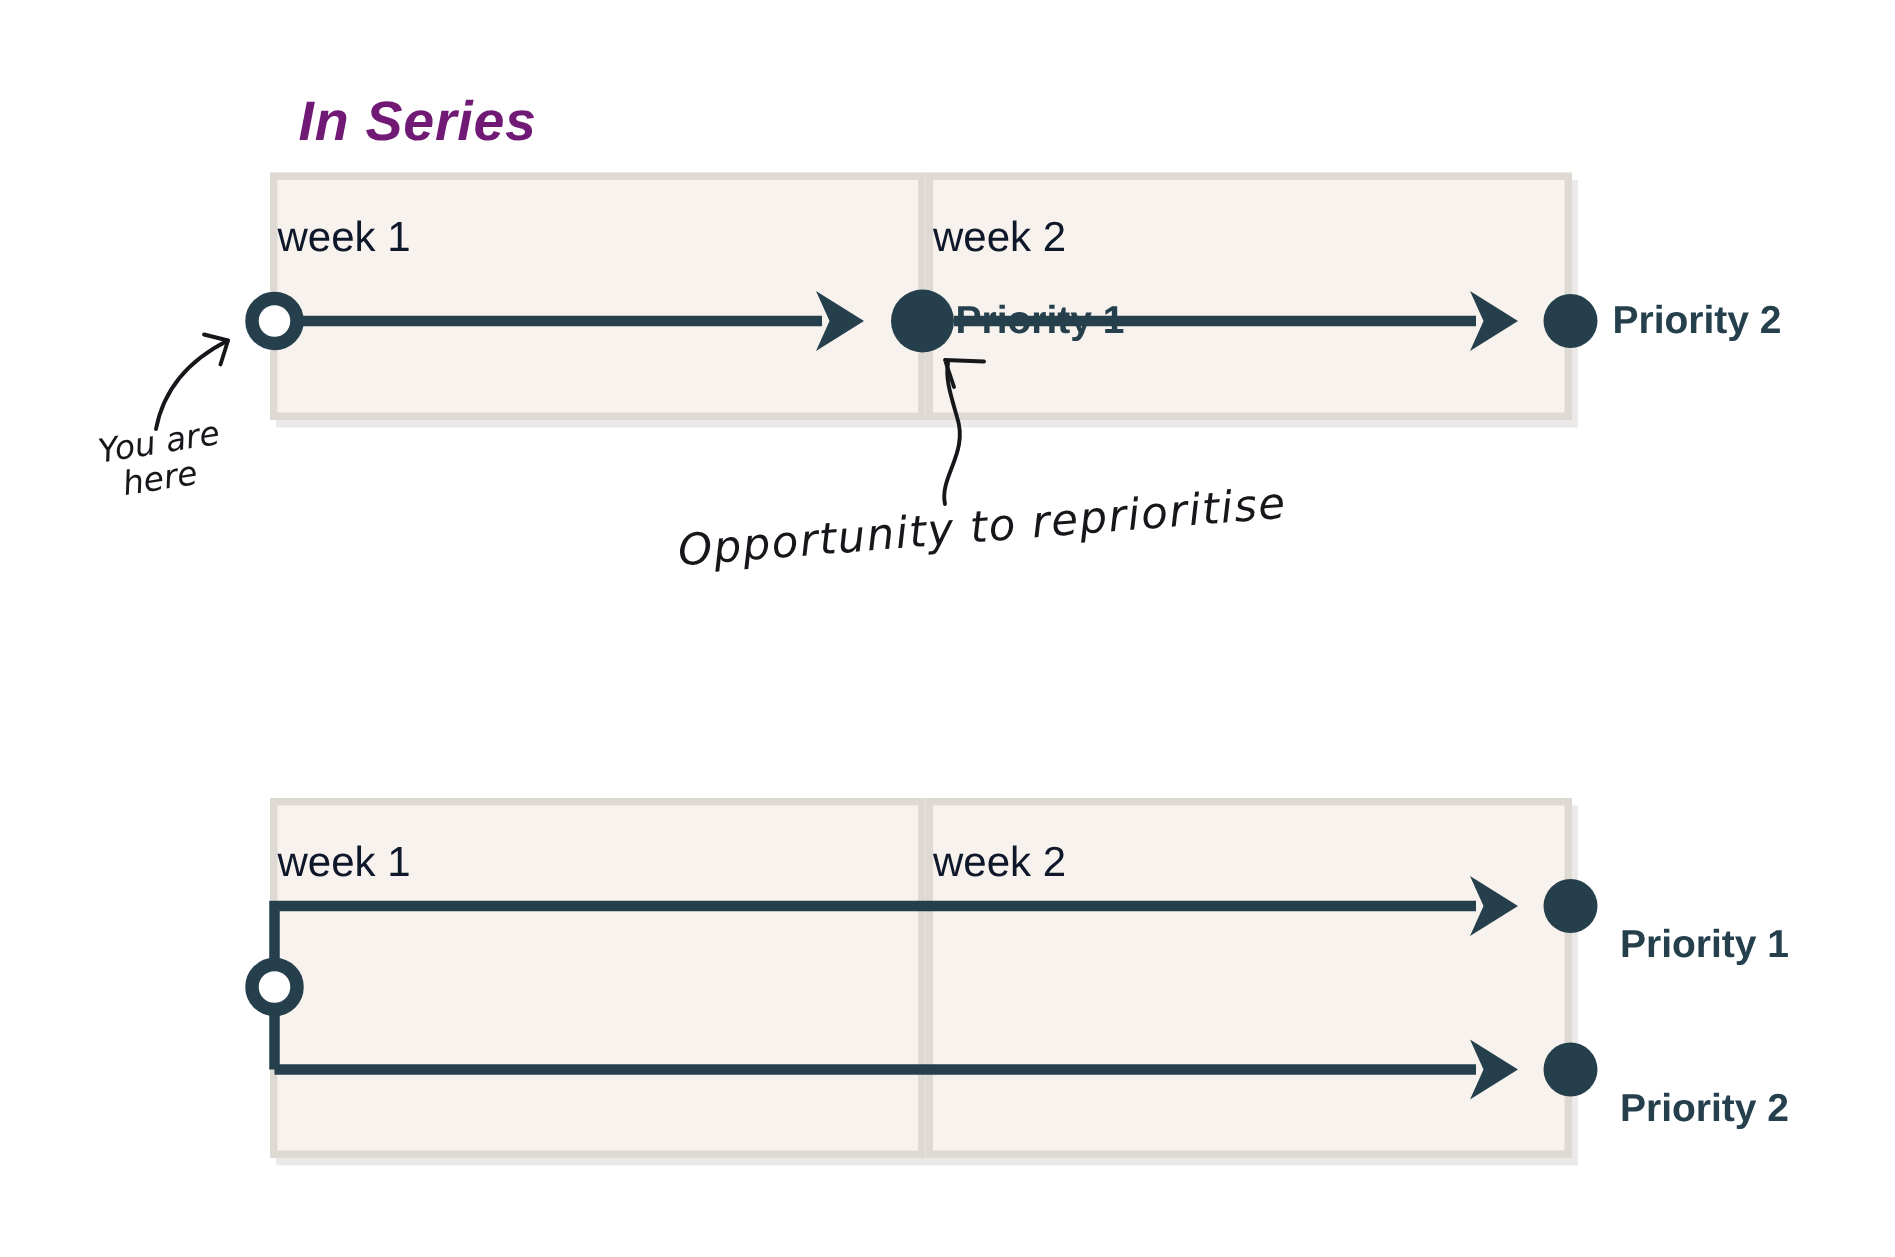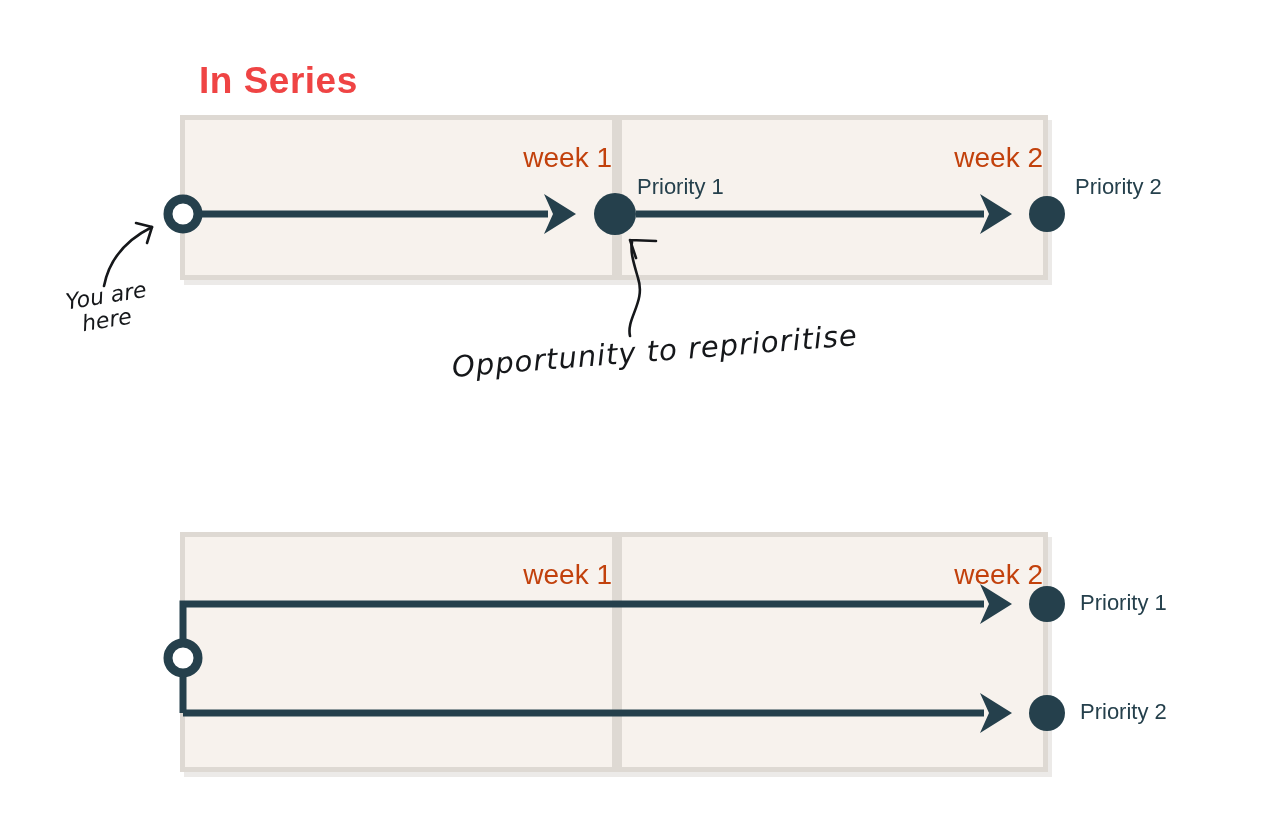--- a/index.html
+++ b/index.html
@@ -9,55 +9,57 @@
     height: 838px;
     background: #ffffff;
     overflow: hidden;
     font-family: "Liberation Sans", sans-serif;
     color: #25404c;
   }
   .section-title {
     position: absolute;
     font-size: 37px;
     font-weight: 700;
-    color: #ef4444;
+    color: #701a75;
     letter-spacing: 0.5px;
+    font-style: italic;
   }
   .title-series   { left: 199px; top: 60px; }
   .title-parallel { left: 199px; top: 471px; }
 
   .week-box {
     position: absolute;
     background: #f7f2ed;
     border: 5px solid #ded9d3;
     box-sizing: border-box;
     box-shadow: 4px 5px 0 rgba(180,172,162,0.25);
   }
   .week-label {
     position: absolute;
     width: 100%;
     top: 22px;
-    text-align: right;
+    text-align: left;
     font-size: 28px;
     font-weight: 500;
-    color: #c2410c;
+    color: #0f172a;
   }
   
   .box-s1 { left: 180px; top: 115px; width: 437px; height: 165px; }
   .box-s2 { left: 617px; top: 115px; width: 431px; height: 165px; }
   
   .box-p1 { left: 180px; top: 532px; width: 437px; height: 240px; }
   .box-p2 { left: 617px; top: 532px; width: 431px; height: 240px; }
 
   .priority-label {
     position: absolute;
-    font-size: 22px;
-    font-weight: 400;
+    font-size: 26px;
+    font-weight: 700;
     color: #25404c;
     white-space: nowrap;
+    margin-top: 24px;
   }
   .p1-series { left: 637px;  top: 174px; }
   .p2-series { left: 1075px; top: 174px; }
   .p1-parallel { left: 1080px; top: 590px; }
   .p2-parallel { left: 1080px; top: 699px; }
 
   .hand-note {
     position: absolute;
     font-family: "DejaVu Sans", sans-serif;
     font-style: italic;

